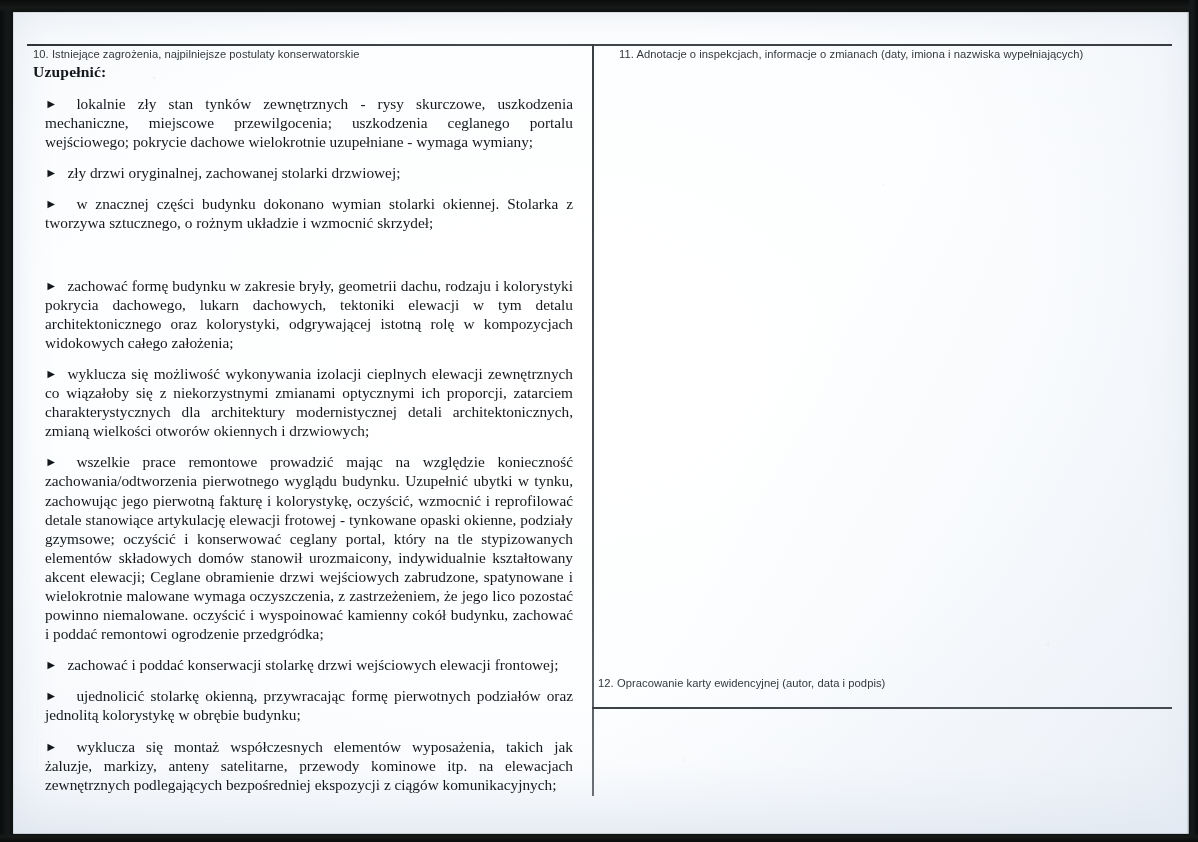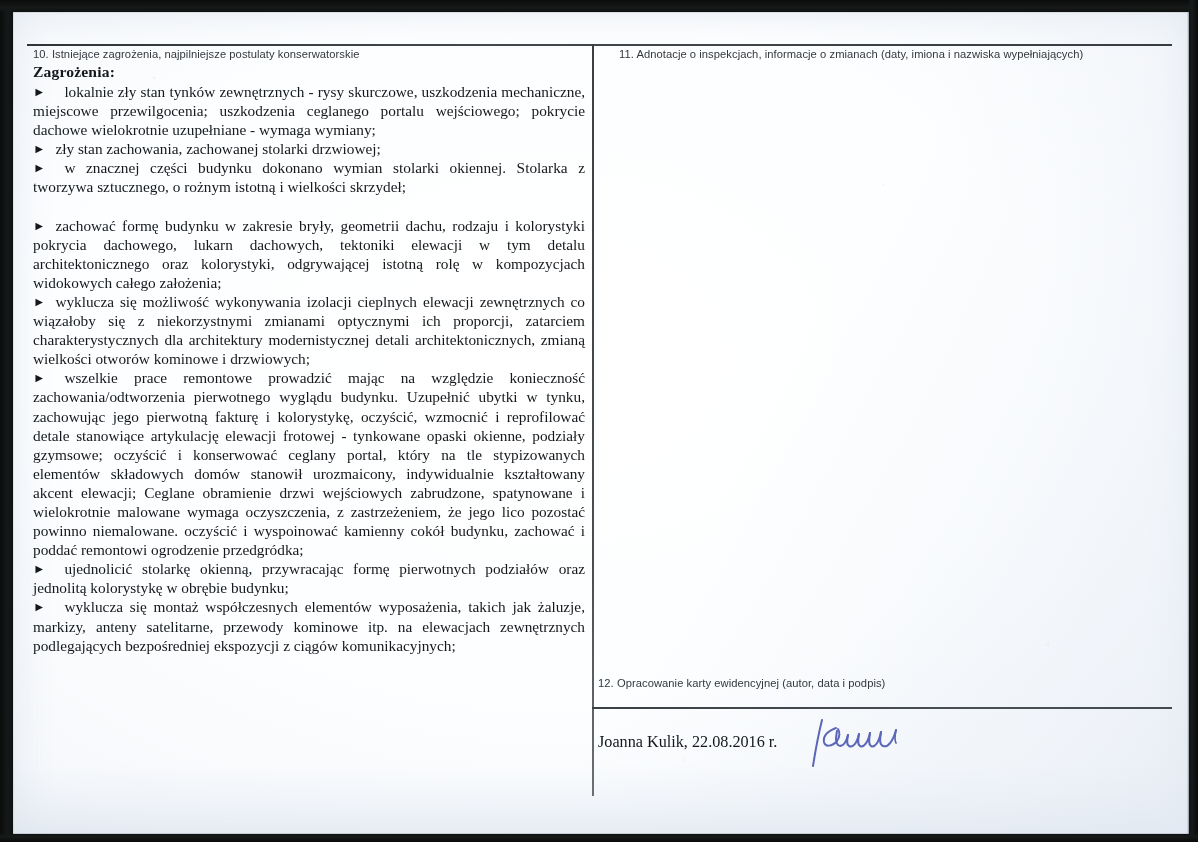--- a/index.html
+++ b/index.html
@@ -117,21 +117,21 @@
     font-weight: bold;
     font-size: 15.6px;
     line-height: 20px;
     margin: 0 0 0 0;
     text-align: left;
     letter-spacing: 0.01em;
   }
   .gap { height: 19px; }
 
   .bullet-p {
-    margin: 0;
+    margin: 12px;
     text-align: justify;
     text-justify: inter-word;
     text-indent: 0;
   }
   .bullet-p .tri {
     font-size: 12.5px;
     line-height: 1;
     vertical-align: 0.08em;
     letter-spacing: 0;
   }
@@ -195,66 +195,47 @@
   <div class="rule" id="rule-top"></div>
   <div class="rule" id="rule-vert"></div>
   <div class="rule" id="rule-sec12"></div>
 
   <div class="caption" id="cap-10">10. Istniejące zagrożenia, najpilniejsze postulaty konserwatorskie</div>
   <div class="caption" id="cap-11">11. Adnotacje o inspekcjach, informacje o zmianach (daty, imiona i nazwiska wypełniających)</div>
   <div class="caption" id="cap-12">12. Opracowanie karty ewidencyjnej (autor, data i podpis)</div>
 
   <div id="left-col">
 
-    <div class="sec-head">Zagrożenia:</div>
+    <div class="sec-head">Uzupełnić:</div>
 
     <p class="bullet-p"><span class="tri">►</span><span class="lead lead-wide"></span><span>lokalnie zły stan tynków zewnętrznych - rysy skurczowe, uszkodzenia mechaniczne, miejscowe przewilgocenia; uszkodzenia ceglanego portalu wejściowego; pokrycie dachowe wielokrotnie uzupełniane - wymaga wymiany;</span></p>
 
-    <p class="bullet-p"><span class="tri">►</span><span class="lead"></span><span>zły stan zachowania, zachowanej stolarki drzwiowej;</span></p>
-
-    <p class="bullet-p"><span class="tri">►</span><span class="lead lead-wide"></span><span>w znacznej części budynku  dokonano wymian stolarki okiennej. Stolarka z tworzywa sztucznego, o rożnym istotną i wielkości skrzydeł;</span></p>
+    <p class="bullet-p"><span class="tri">►</span><span class="lead"></span><span>zły drzwi oryginalnej, zachowanej stolarki drzwiowej;</span></p>
+
+    <p class="bullet-p"><span class="tri">►</span><span class="lead lead-wide"></span><span>w znacznej części budynku  dokonano wymian stolarki okiennej. Stolarka z tworzywa sztucznego, o rożnym układzie i wzmocnić skrzydeł;</span></p>
 
 
     <div class="gap"></div>
 
 
     <p class="bullet-p"><span class="tri">►</span><span class="lead"></span><span>zachować formę budynku  w zakresie  bryły, geometrii dachu, rodzaju i kolorystyki pokrycia dachowego,  lukarn dachowych,  tektoniki elewacji w tym detalu architektonicznego oraz  kolorystyki, odgrywającej istotną rolę w kompozycjach widokowych całego założenia;</span></p>
 
-    <p class="bullet-p"><span class="tri">►</span><span class="lead"></span><span>wyklucza się możliwość wykonywania  izolacji cieplnych elewacji zewnętrznych co wiązałoby się z niekorzystnymi zmianami optycznymi  ich proporcji, zatarciem charakterystycznych  dla architektury modernistycznej detali architektonicznych, zmianą wielkości  otworów kominowe i drzwiowych;</span></p>
+    <p class="bullet-p"><span class="tri">►</span><span class="lead"></span><span>wyklucza się możliwość wykonywania  izolacji cieplnych elewacji zewnętrznych co wiązałoby się z niekorzystnymi zmianami optycznymi  ich proporcji, zatarciem charakterystycznych  dla architektury modernistycznej detali architektonicznych, zmianą wielkości  otworów okiennych i drzwiowych;</span></p>
 
     <p class="bullet-p"><span class="tri">►</span><span class="lead lead-wide"></span><span>wszelkie prace remontowe prowadzić mając na względzie konieczność zachowania/odtworzenia pierwotnego wyglądu budynku. Uzupełnić ubytki w tynku, zachowując jego pierwotną  fakturę i kolorystykę, oczyścić, wzmocnić i reprofilować detale stanowiące artykulację elewacji frotowej -  tynkowane opaski okienne, podziały gzymsowe; oczyścić i konserwować  ceglany portal, który na tle stypizowanych elementów składowych domów stanowił urozmaicony, indywidualnie kształtowany akcent elewacji; Ceglane obramienie drzwi wejściowych zabrudzone, spatynowane i wielokrotnie malowane wymaga oczyszczenia, z zastrzeżeniem, że jego lico pozostać powinno  niemalowane. oczyścić i wyspoinować kamienny cokół budynku, zachować i poddać remontowi ogrodzenie przedgródka;</span></p>
 
+    <p class="bullet-p"><span class="tri">►</span><span class="lead"></span><span>zachować i poddać konserwacji stolarkę drzwi wejściowych elewacji frontowej;</span></p>
 
     <p class="bullet-p"><span class="tri">►</span><span class="lead lead-wide"></span><span>ujednolicić stolarkę okienną, przywracając formę pierwotnych podziałów oraz jednolitą kolorystykę w obrębie budynku;</span></p>
 
     <p class="bullet-p"><span class="tri">►</span><span class="lead lead-wide"></span><span>wyklucza się montaż współczesnych elementów wyposażenia, takich jak żaluzje, markizy, anteny satelitarne, przewody kominowe itp. na elewacjach zewnętrznych podlegających bezpośredniej ekspozycji z ciągów komunikacyjnych;</span></p>
 
   </div>
 
   <div id="field11-body" style="position:absolute;left:598px;top:64px;width:566px;height:636px;z-index:4;"></div>
 
-  <div id="sec12-body">
-    <div id="author-line">Joanna Kulik, 22.08.2016 r.</div>
-
-    <div id="signature">
-      <svg width="110" height="62" viewBox="0 0 110 62" fill="none" xmlns="http://www.w3.org/2000/svg">
-
-        <path d="M16 6 C13 18, 10 33, 7 52" stroke="#5b66b8" stroke-width="2" stroke-linecap="round"></path>
-
-        <path d="M30 14 C22 17, 17 22, 18 28 C19 33, 26 33, 31 27 C34 23, 34 18, 32 15" stroke="#5b66b8" stroke-width="2" stroke-linecap="round"></path>
-
-        <path d="M31 17 C30 23, 29 28, 32 31 C36 34, 40 29, 42 21" stroke="#5b66b8" stroke-width="2" stroke-linecap="round"></path>
-        <path d="M42 21 C41 26, 40 30, 43 32 C47 34, 51 29, 53 20" stroke="#5b66b8" stroke-width="2" stroke-linecap="round"></path>
-        <path d="M53 20 C52 26, 51 30, 54 32 C58 34, 62 28, 64 19" stroke="#5b66b8" stroke-width="2" stroke-linecap="round"></path>
-        <path d="M64 19 C63 25, 62 30, 65 32 C69 34, 73 28, 75 18" stroke="#5b66b8" stroke-width="2" stroke-linecap="round"></path>
-
-        <path d="M75 18 C74 25, 73 30, 77 32 C82 34, 87 27, 90 16" stroke="#5b66b8" stroke-width="2" stroke-linecap="round"></path>
-        <path d="M90 16 C89 21, 88 26, 90 29" stroke="#5b66b8" stroke-width="1.7" stroke-linecap="round"></path>
-      </svg>
-    </div>
-  </div>
 
   <div class="edge" id="edge-left"></div>
   <div class="edge" id="edge-top"></div>
   <div class="edge" id="edge-right"></div>
   <div class="edge" id="edge-bottom"></div>
 
 </div>
 
 </body></html>

